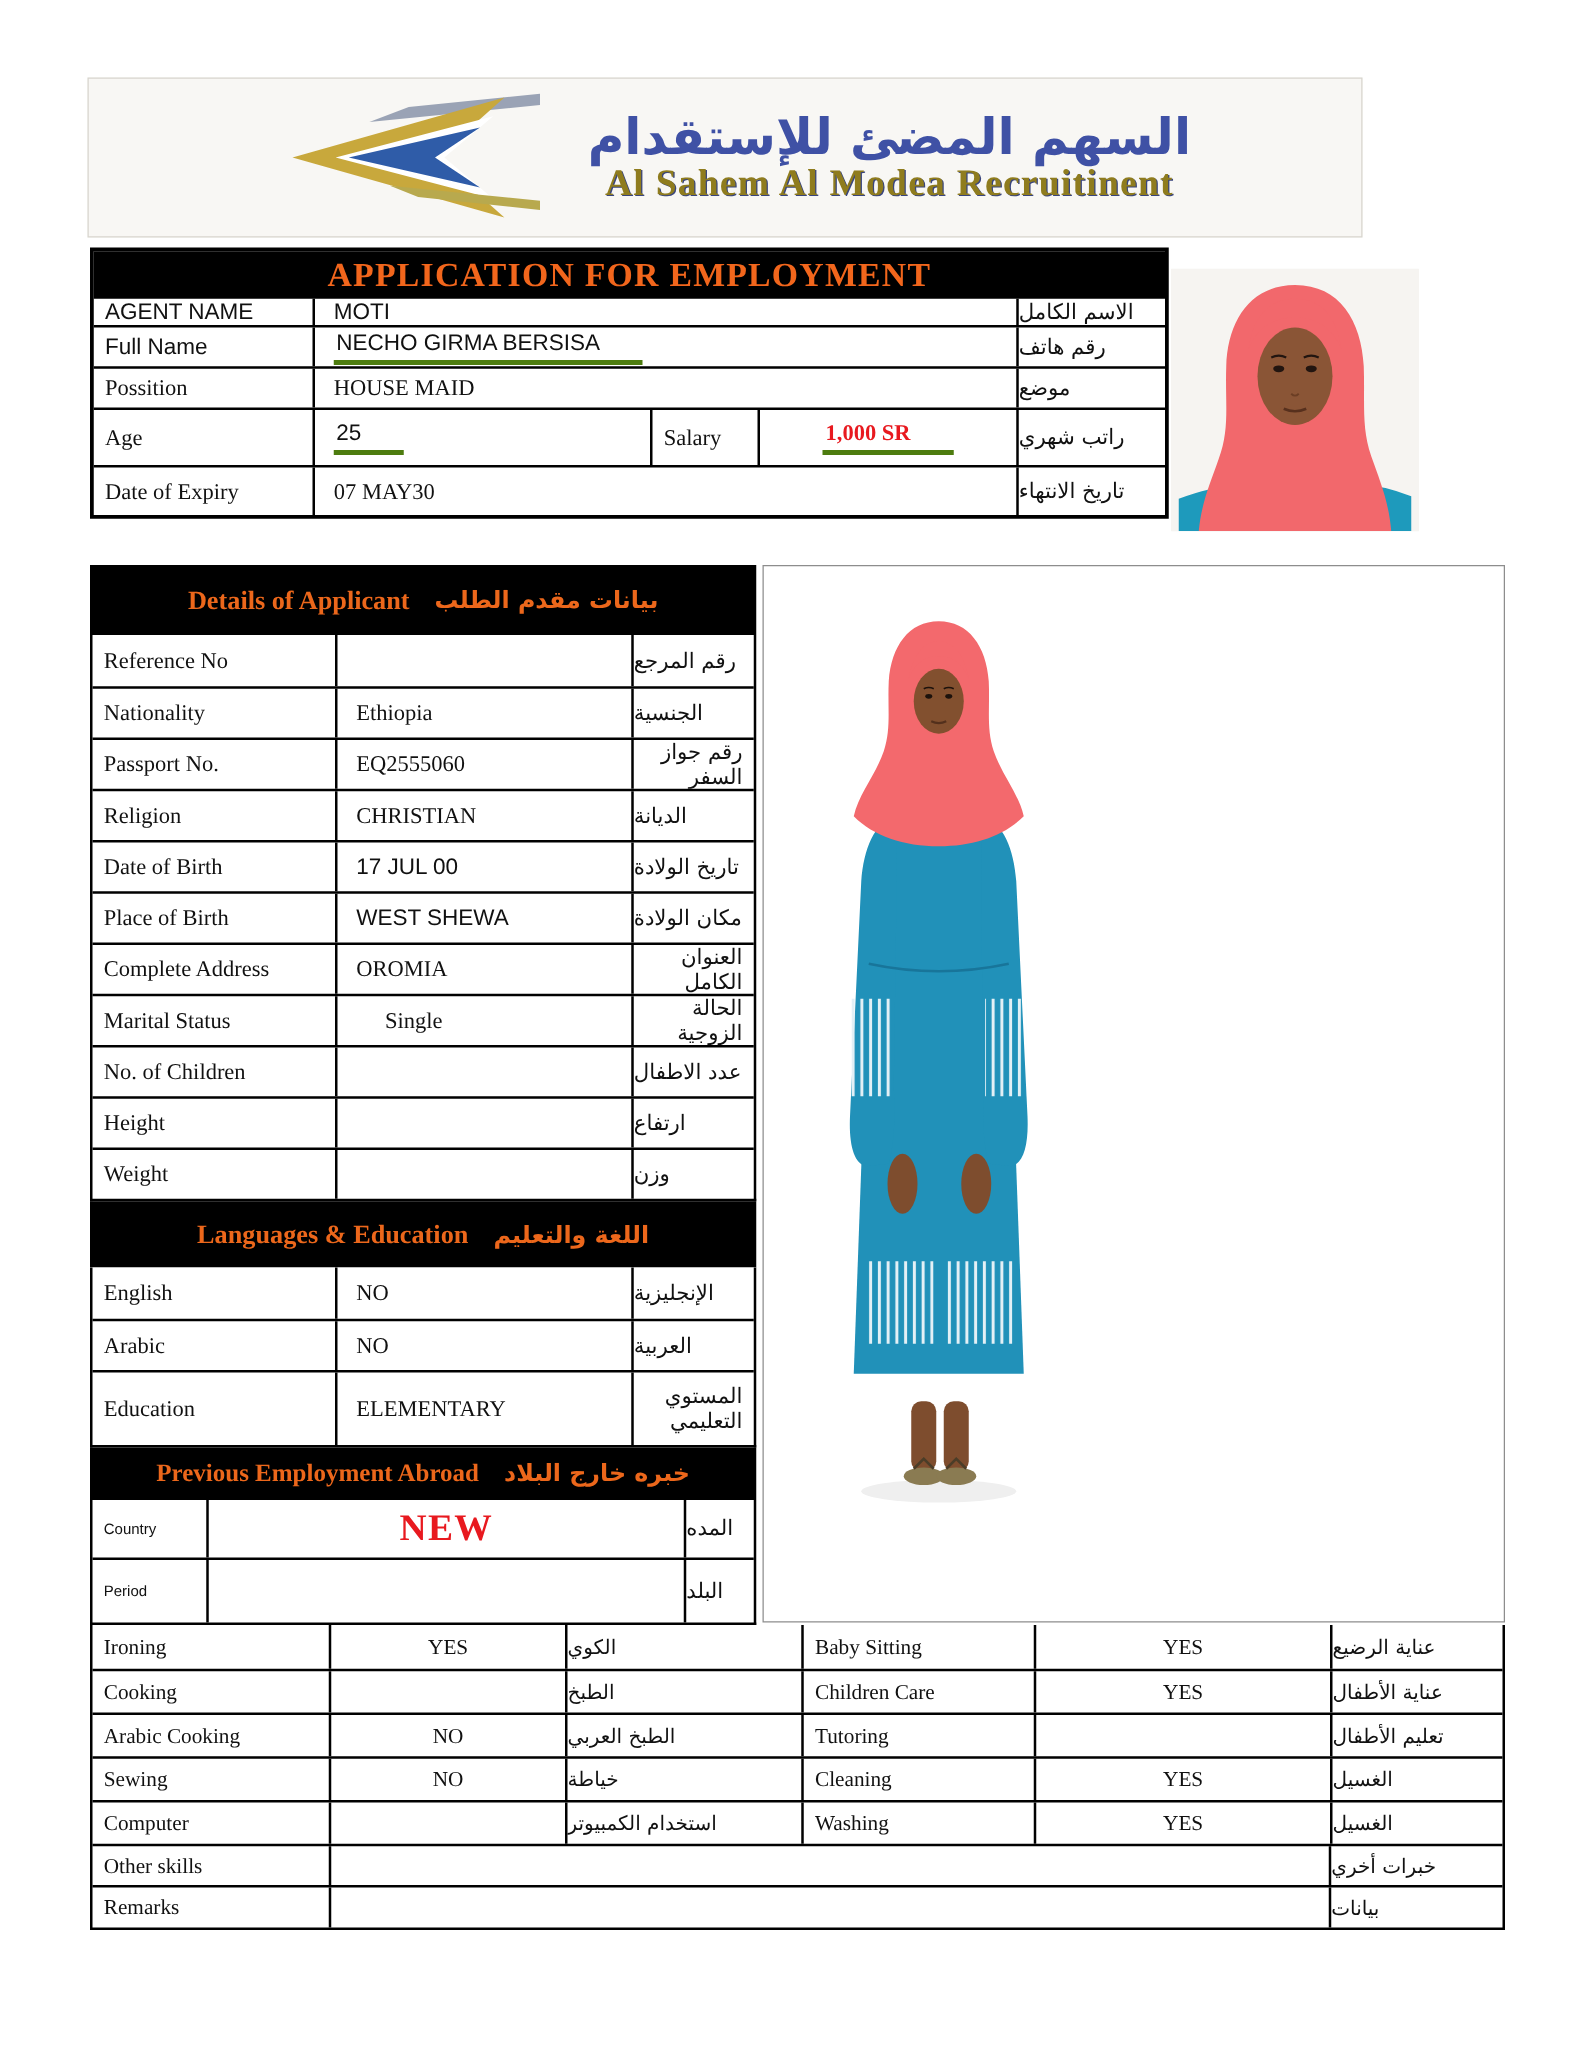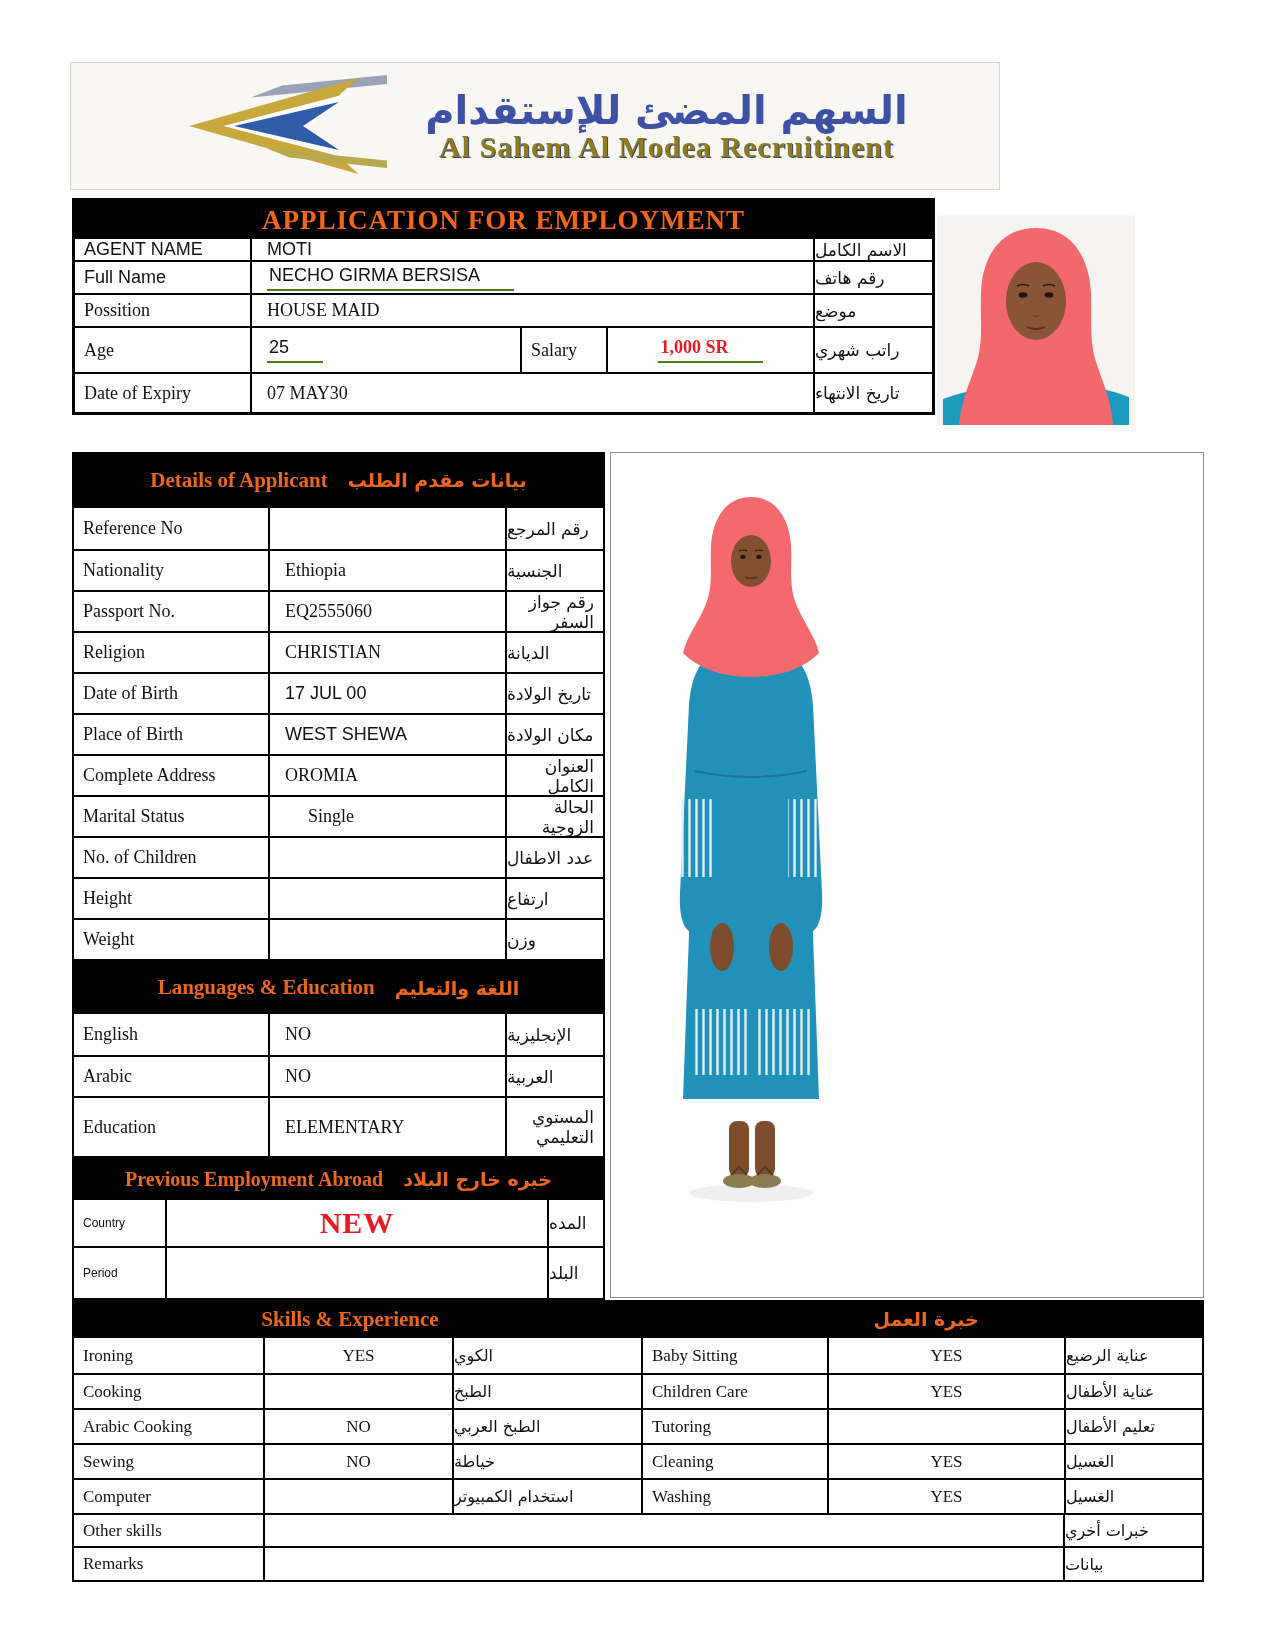--- a/index.html
+++ b/index.html
@@ -7,21 +7,21 @@
   body {
     width: 1275px; height: 1650px; position: relative;
     background: #ffffff;
     font-family: "Liberation Serif", serif;
     color: #111;
   }
   .page { position: absolute; inset: 0; }
 
   
   .logo-box {
-    position: absolute; left: 70px; top: 62px; width: 930px; height: 128px;
+    position: absolute; left: 70px; top: 62px; width: 1020px; height: 128px;
     background: #f8f7f4; border: 1px solid #d8d5ce;
     display: flex; align-items: center; justify-content: center; gap: 38px;
   }
   .logo-text { display: flex; flex-direction: column; align-items: center; line-height: 1.05; }
   .logo-ar {
     font-family: "DejaVu Sans", sans-serif; font-weight: bold;
     font-size: 40px; color: #3f51a5; direction: rtl;
   }
   .logo-en {
     font-family: "Liberation Serif", serif; font-weight: bold;
@@ -34,21 +34,21 @@
   .grid-row + .grid-row { border-top: 2px solid #000; }
   .cell { display: flex; align-items: center; overflow: hidden; }
   .cell + .cell { border-left: 2px solid #000; }
   .lab { padding-left: 9px; font-size: 18px; }
   .val { padding-left: 15px; font-size: 18px; }
   .ar  { justify-content: flex-end; padding-right: 9px; font-size: 17px;
          font-family: "DejaVu Sans", sans-serif; direction: rtl; }
   .sans { font-family: "Liberation Sans", sans-serif; }
   .center { justify-content: center; padding-left: 0; }
   .red { color: #e8191f; font-weight: bold; }
-  .uline { display: inline-block; border-bottom: 2px solid #4d7c0f; padding: 0 34px 3px 2px; }
+  .uline { display: inline-block; border-bottom: 4px solid #4d7c0f; padding: 0 34px 3px 2px; }
 
   .black-bar {
     background: #000; color: #ec671b; font-weight: bold;
     display: flex; align-items: center; justify-content: center; gap: 20px;
     font-size: 21px;
   }
   .black-bar .ar-part { font-family: "DejaVu Sans", sans-serif; direction: rtl; font-size: 19px; }
 
   
   .top-table {
@@ -320,24 +320,20 @@
       <path d="M104,62 C108,40 118,32 128,32 C138,32 148,40 152,62 C146,48 138,44 128,44 C118,44 110,48 104,62 Z" fill="#f3696d"></path>
       <ellipse cx="120" cy="76" rx="2.8" ry="1.9" fill="#1d120c"></ellipse>
       <ellipse cx="136" cy="76" rx="2.8" ry="1.9" fill="#1d120c"></ellipse>
       <path d="M116,70 Q120,68 124,70" stroke="#1d120c" stroke-width="1.2" fill="none"></path>
       <path d="M132,70 Q136,68 140,70" stroke="#1d120c" stroke-width="1.2" fill="none"></path>
       <path d="M122,96 Q128,99 134,96" stroke="#53301c" stroke-width="1.6" fill="none"></path>
     </svg>
   </div>
 
   <div class="skills-block">
-    <div class="black-bar bar-skills">
-      <div>Skills &amp; Experience</div>
-      <div class="ar-part">خبرة العمل</div>
-    </div>
     <div class="skills-table">
       <div class="grid-row srow">
         <div class="cell lab">Ironing</div>
         <div class="cell val">YES</div>
         <div class="cell ar">الكوي</div>
         <div class="cell lab">Baby Sitting</div>
         <div class="cell val">YES</div>
         <div class="cell ar">عناية الرضيع</div>
       </div>
       <div class="grid-row srow">

